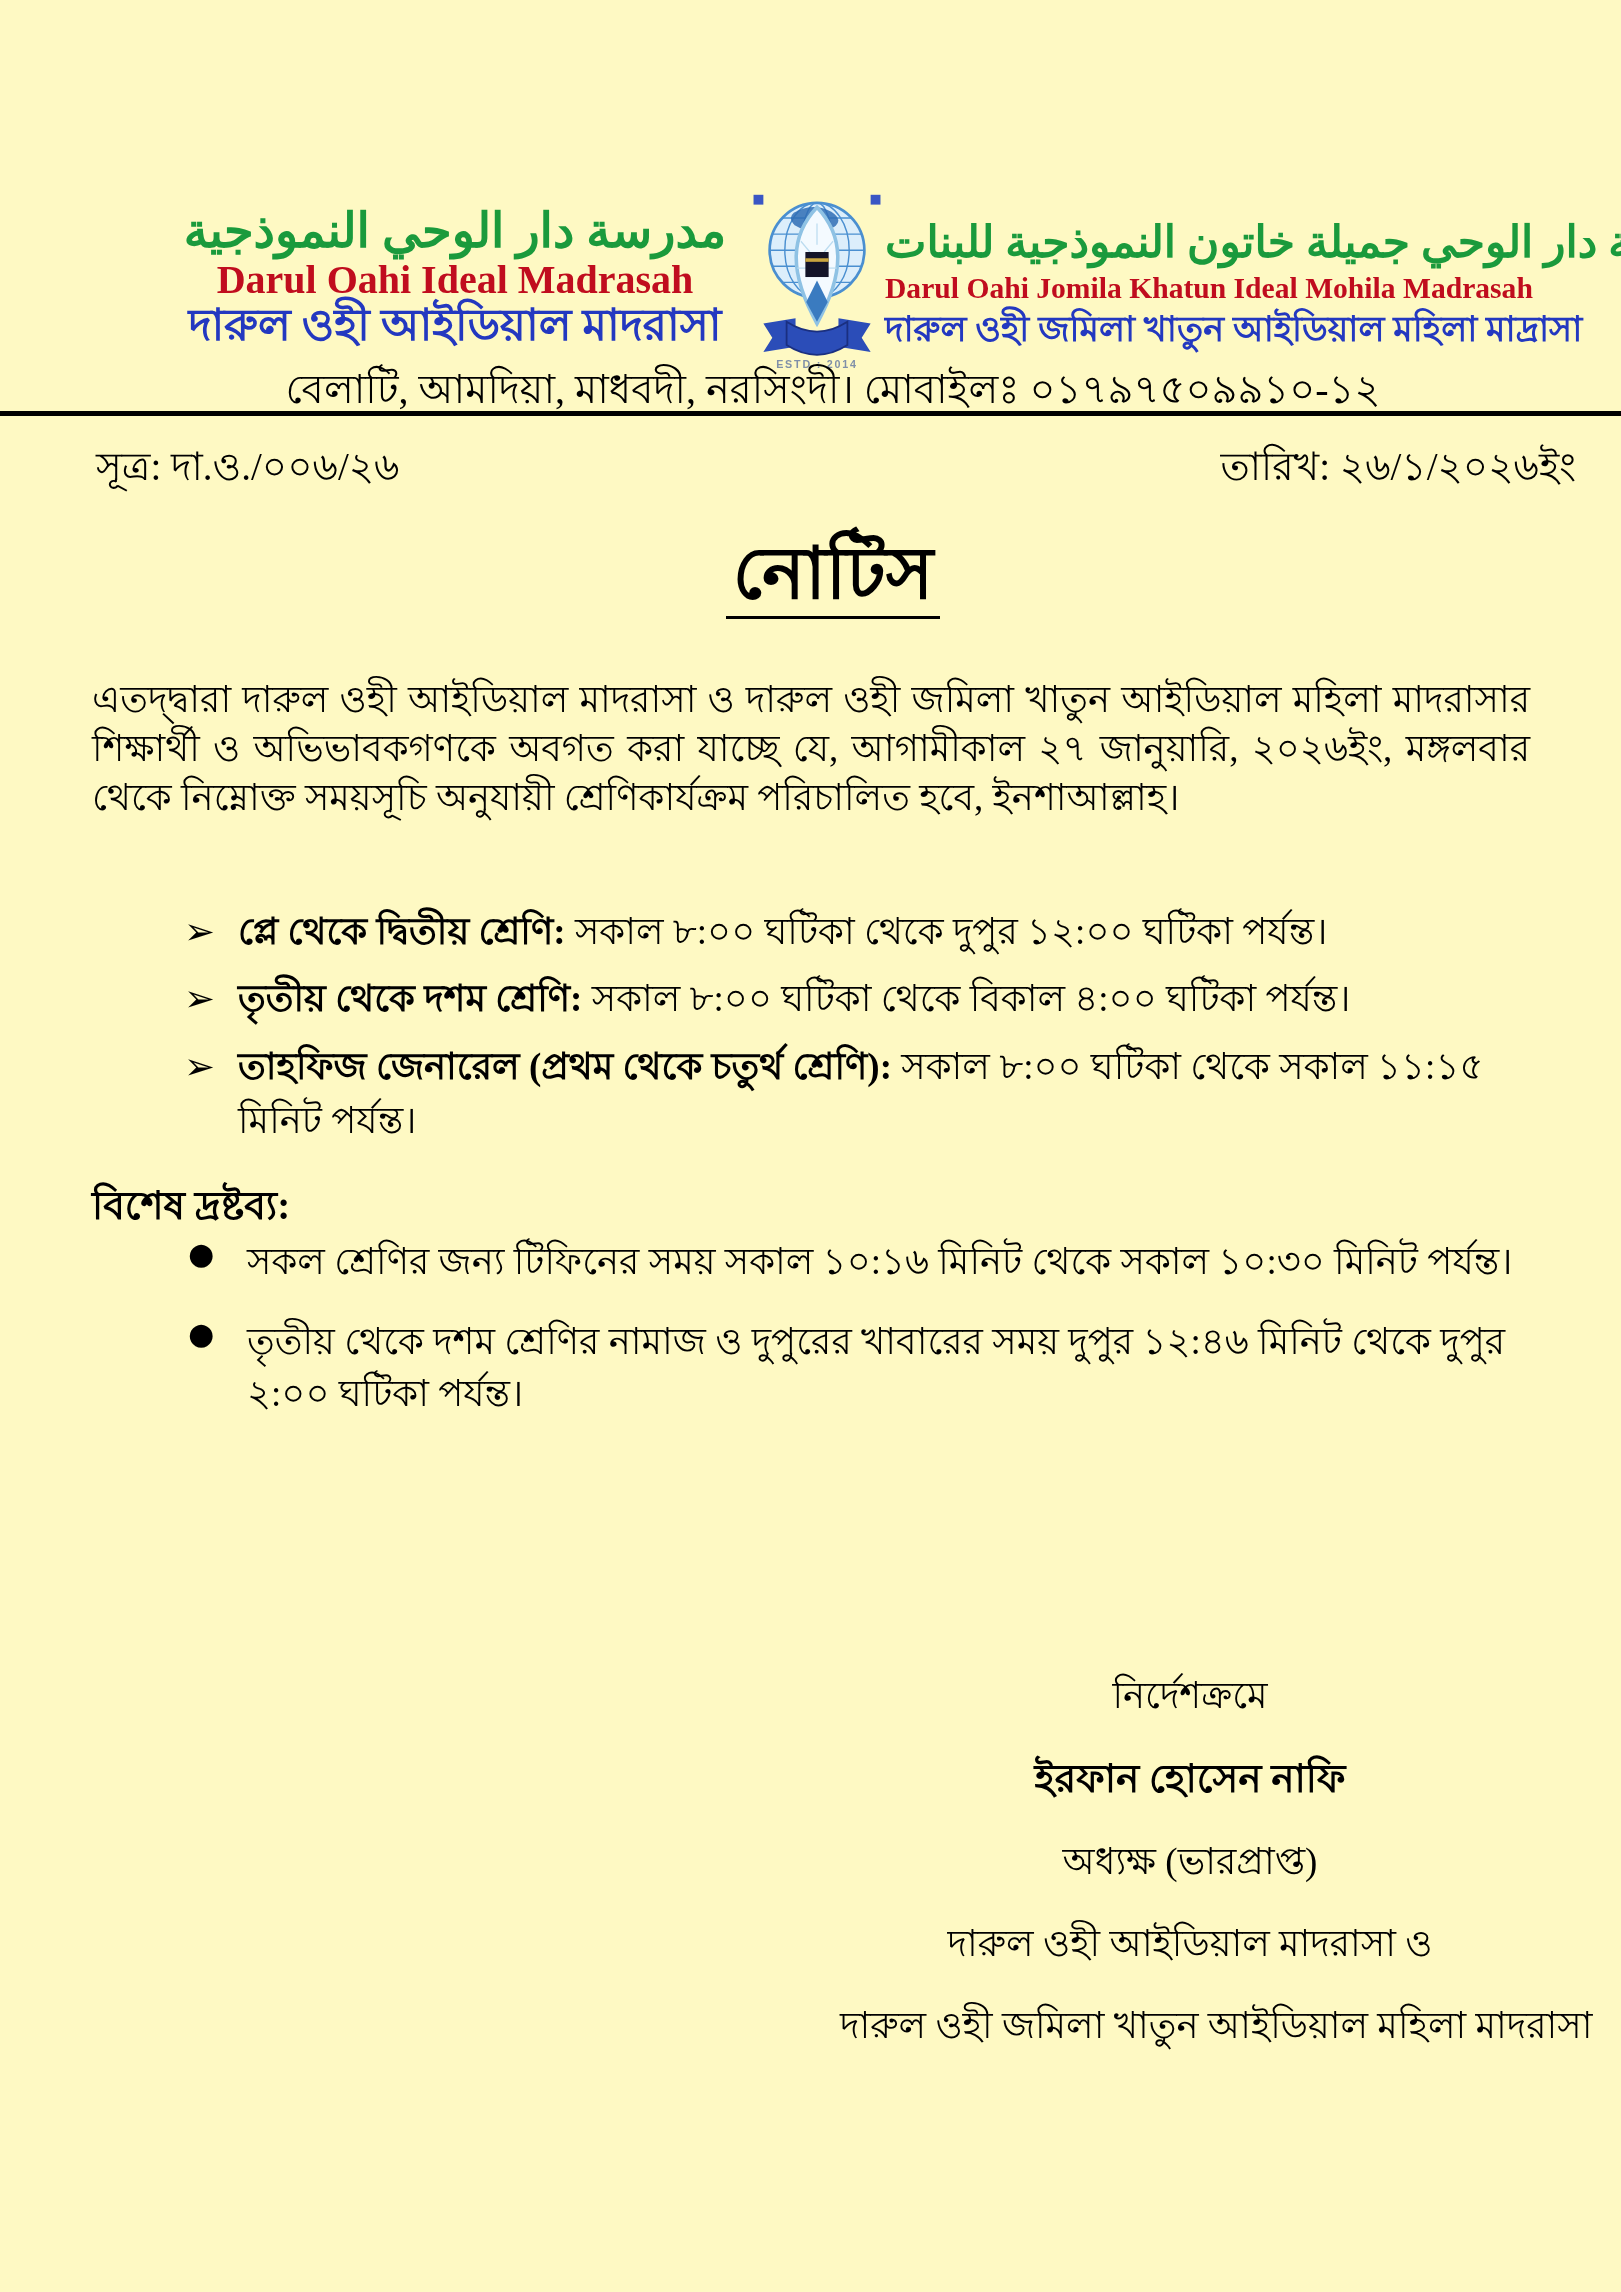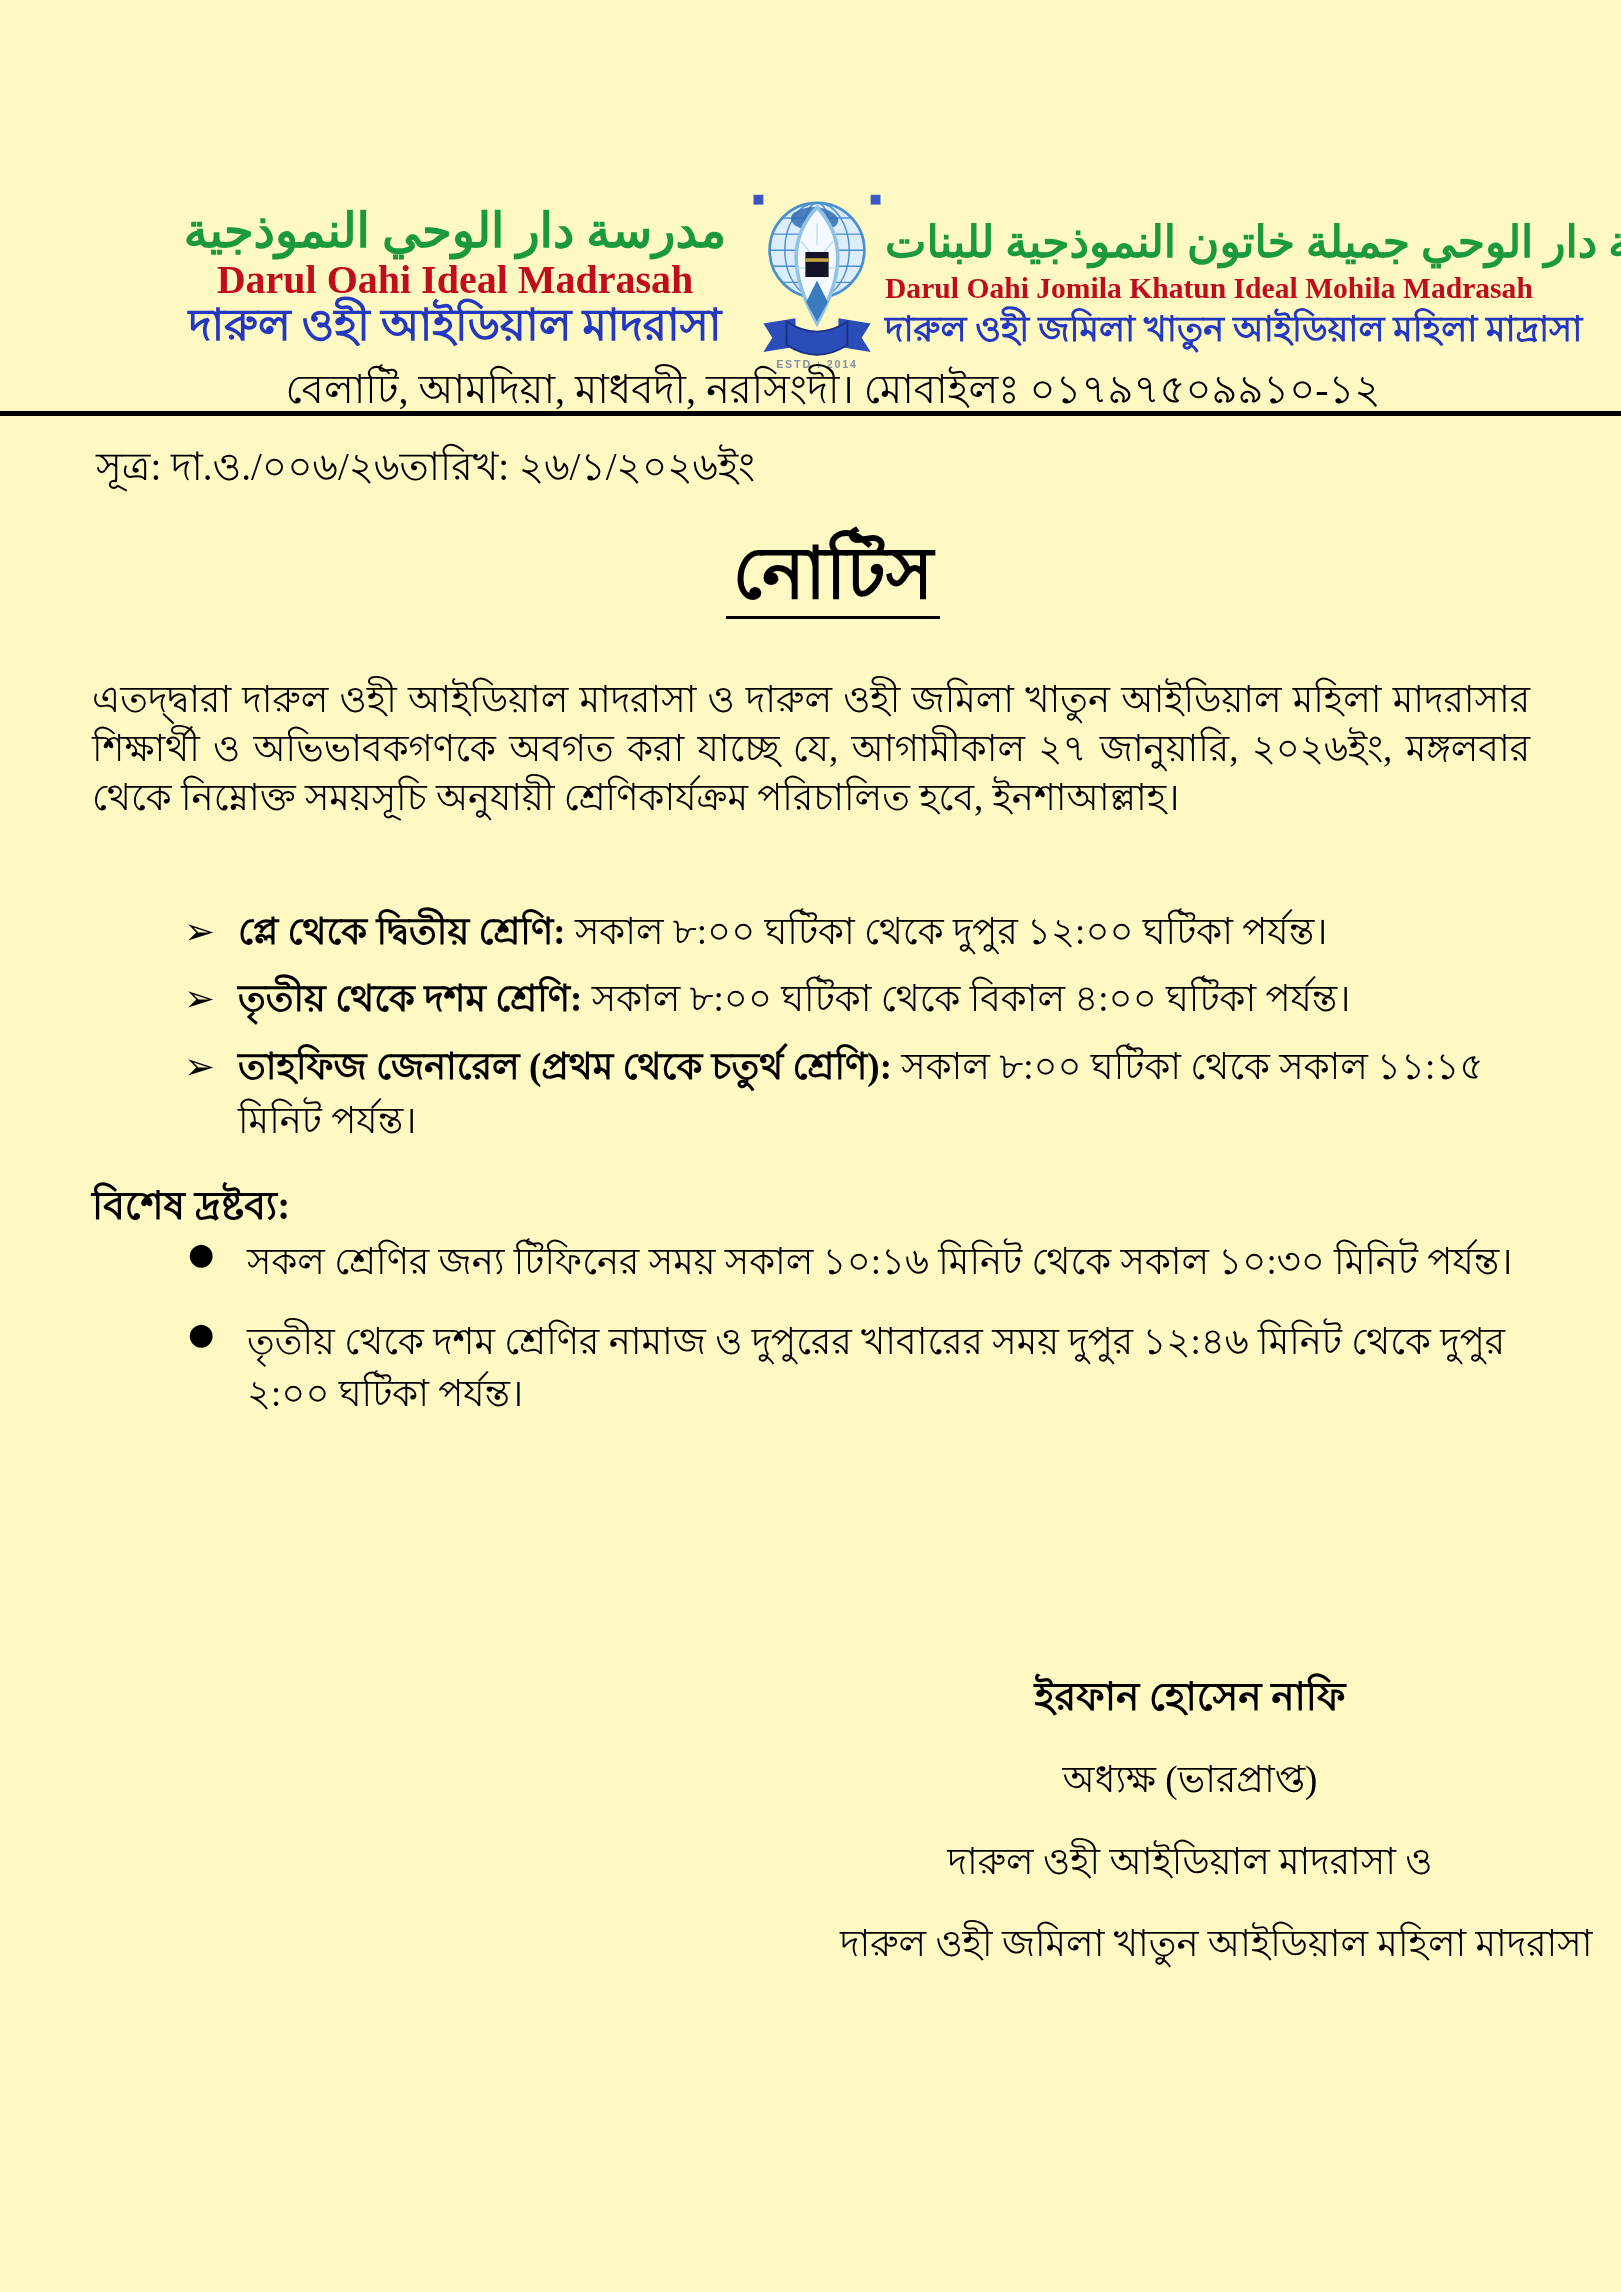--- a/index.html
+++ b/index.html
@@ -21,21 +21,21 @@
   .org-left .eng{font-size:40px;line-height:1.08;}
   .org-left .bnblue{font-size:44px;line-height:1.15;}
   .org-right .arabic{font-size:44px;line-height:1.25;}
   .org-right .eng{font-size:29.6px;line-height:1.25;}
   .org-right .bnblue{font-size:35px;line-height:1.3;}
   .logo{position:absolute;left:749px;top:193px;width:136px;height:177px;text-align:right;}
   .address{position:absolute;top:358px;left:0;width:100%;text-align:center;
     font-size:40px;white-space:nowrap;}
   .rule{position:absolute;top:411px;left:0;width:100%;height:5.4px;background:#000;}
   .ref-row{position:absolute;top:436px;left:96px;right:90px;
-    display:flex;font-size:39px;}
+    display:flex;justify-content:space-between;font-size:39px;}
   
   .title-wrap{position:absolute;top:535px;left:0;width:100%;text-align:center;}
   .title{display:inline-block;font-size:72px;font-weight:bold;line-height:1.1;
     border-bottom:3.6px solid #000;padding:0 7.2px 1.8px;}
   
   .intro{position:absolute;top:639px;left:92px;width:1438px;
     font-size:37px;line-height:1.32;text-align:justify;}
   .sec-head{position:absolute;left:92px;font-size:39px;font-weight:bold;}
   .sched-head{top:845px;}
   .notes-head{top:1175px;}
@@ -145,20 +145,21 @@
   <ul class="plain notes-list">
     <li>
       <span class="dot">●</span><span>সকল শ্রেণির জন্য টিফিনের সময় সকাল ১০:১৬ মিনিট থেকে সকাল ১০:৩০ মিনিট পর্যন্ত।</span>
     </li>
     <li>
       <span class="dot">●</span><span>তৃতীয় থেকে দশম শ্রেণির নামাজ ও দুপুরের খাবারের সময় দুপুর ১২:৪৬ মিনিট থেকে দুপুর ২:০০ ঘটিকা পর্যন্ত।</span>
     </li>
   </ul>
 
   <div class="signature">
+    <div class="line">নির্দেশক্রমে</div>
     <div class="line name">ইরফান হোসেন নাফি</div>
     <div class="line">অধ্যক্ষ (ভারপ্রাপ্ত)</div>
     <div class="line">দারুল ওহী আইডিয়াল মাদরাসা ও</div>
     <div class="line">দারুল ওহী জমিলা খাতুন আইডিয়াল মহিলা মাদরাসা</div>
   </div>
 
 </div>
 
 
 </body></html>

